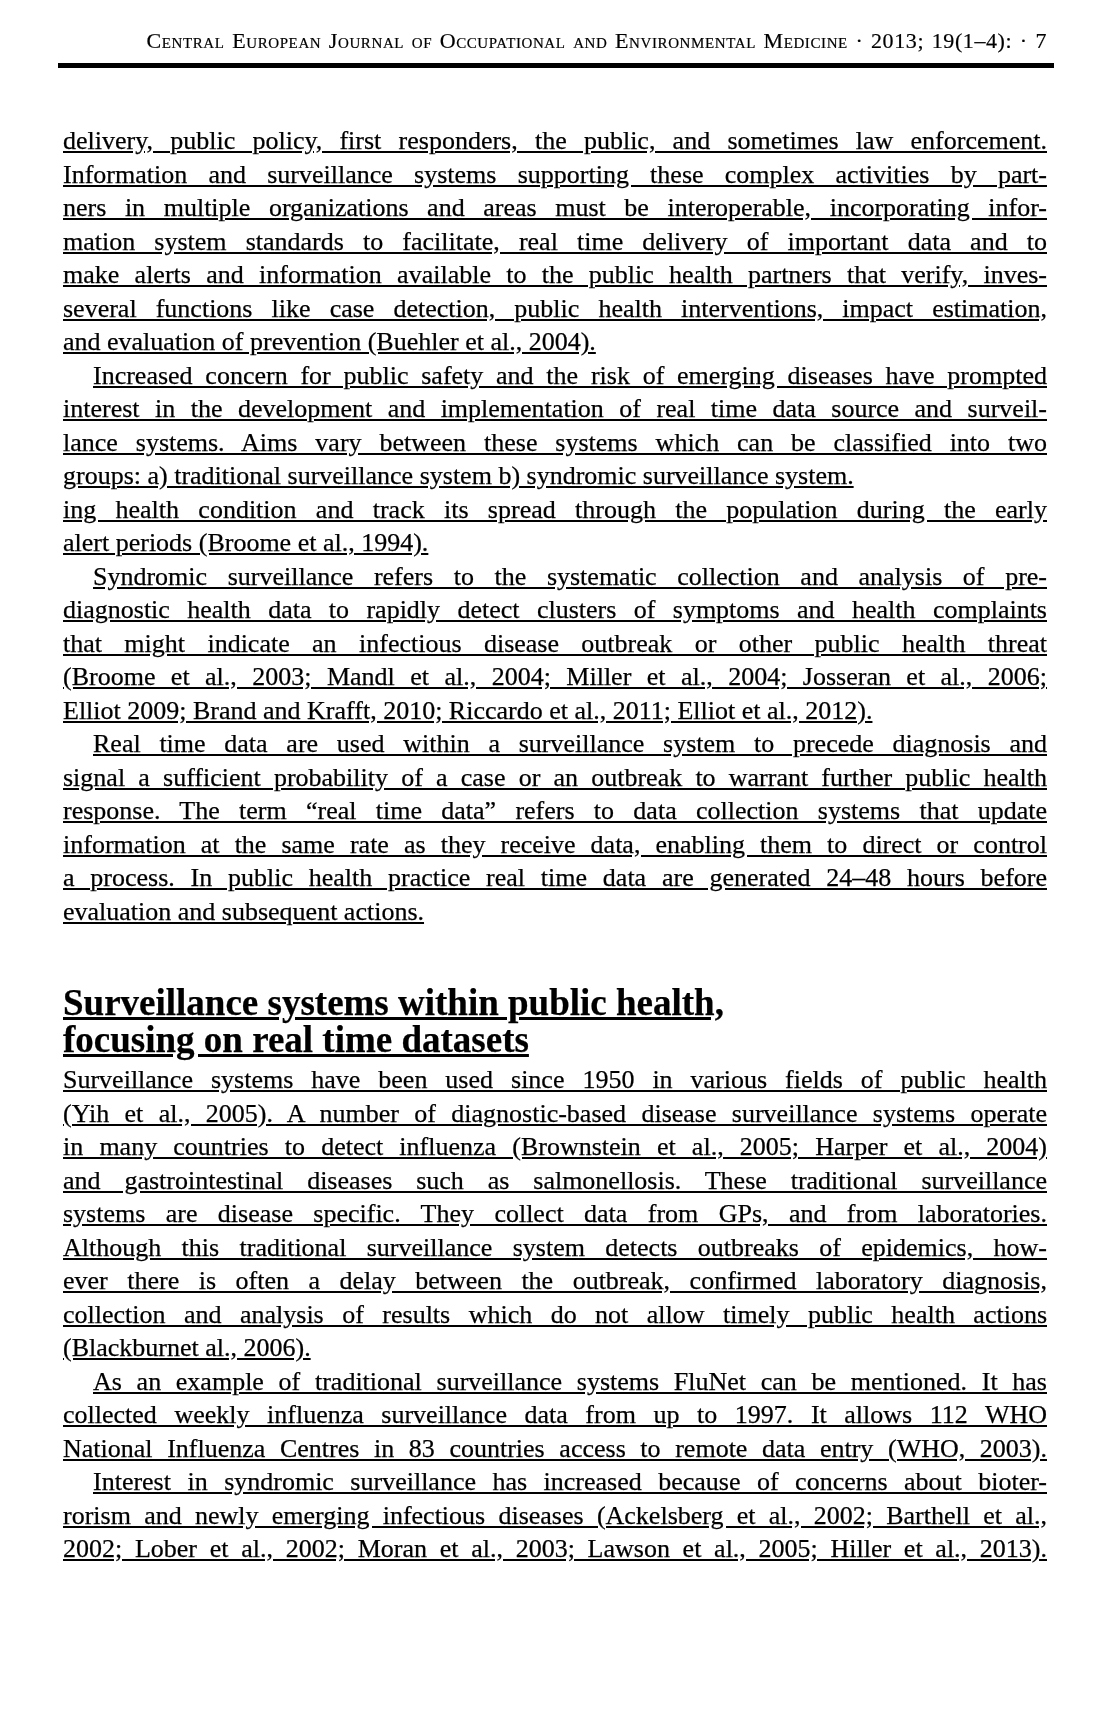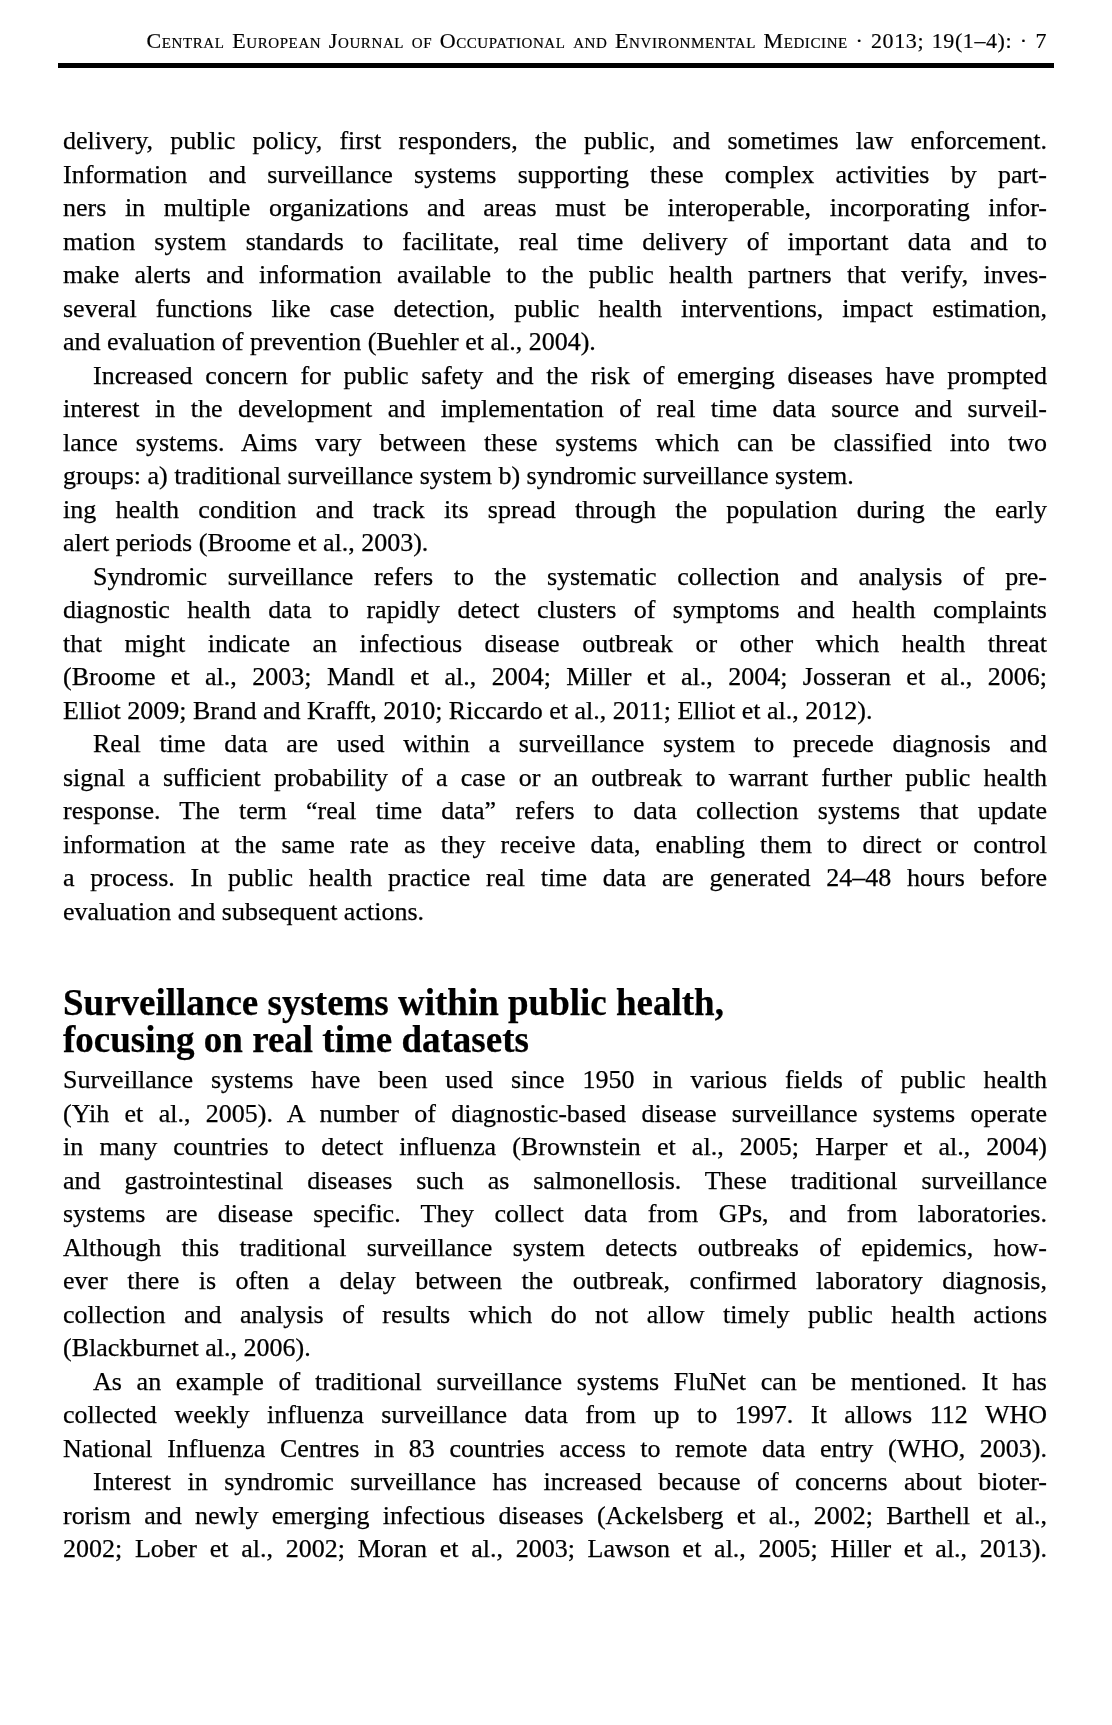--- a/index.html
+++ b/index.html
@@ -34,20 +34,21 @@
     margin-top: 9px;
     height: 5px;
     width: 100%;
     background: #000000;
   }
   .page-body {
     margin-top: 56px;
     padding-left: 5px;
     padding-right: 7px;
     font-size: 26px;
+    text-decoration: underline;
     -webkit-text-stroke: 0.25px #000;
   }
   .paragraph .line {
     line-height: 33.5px;
     text-align: left;
     white-space: nowrap;
   }
   .paragraph .line.j {
     white-space: normal;
     text-align: justify;
@@ -83,26 +84,26 @@
         <div class="line">and evaluation of prevention (Buehler et al., 2004).</div>
       </div>
       <div class="paragraph">
         <div class="line j indent">Increased concern for public safety and the risk of emerging diseases have prompted</div>
         <div class="line j">interest in the development and implementation of real time data source and surveil-</div>
         <div class="line j">lance systems. Aims vary between these systems which can be classified into two</div>
         <div class="line">groups: a) traditional surveillance system b) syndromic surveillance system.</div>
       </div>
       <div class="paragraph">
         <div class="line j">ing health condition and track its spread through the population during the early</div>
-        <div class="line">alert periods (Broome et al., 2003).</div>
+        <div class="line">alert periods (Broome et al., 1994).</div>
       </div>
       <div class="paragraph">
         <div class="line j indent">Syndromic surveillance refers to the systematic collection and analysis of pre-</div>
         <div class="line j">diagnostic health data to rapidly detect clusters of symptoms and health complaints</div>
-        <div class="line j">that might indicate an infectious disease outbreak or other which health threat</div>
+        <div class="line j">that might indicate an infectious disease outbreak or other public health threat</div>
         <div class="line j">(Broome et al., 2003; Mandl et al., 2004; Miller et al., 2004; Josseran et al., 2006;</div>
         <div class="line">Elliot 2009; Brand and Krafft, 2010; Riccardo et al., 2011; Elliot et al., 2012).</div>
       </div>
       <div class="paragraph">
         <div class="line j indent">Real time data are used within a surveillance system to precede diagnosis and</div>
         <div class="line j">signal a sufficient probability of a case or an outbreak to warrant further public health</div>
         <div class="line j">response. The term “real time data” refers to data collection systems that update</div>
         <div class="line j">information at the same rate as they receive data, enabling them to direct or control</div>
         <div class="line j">a process. In public health practice real time data are generated 24–48 hours before</div>
         <div class="line">evaluation and subsequent actions.</div>

